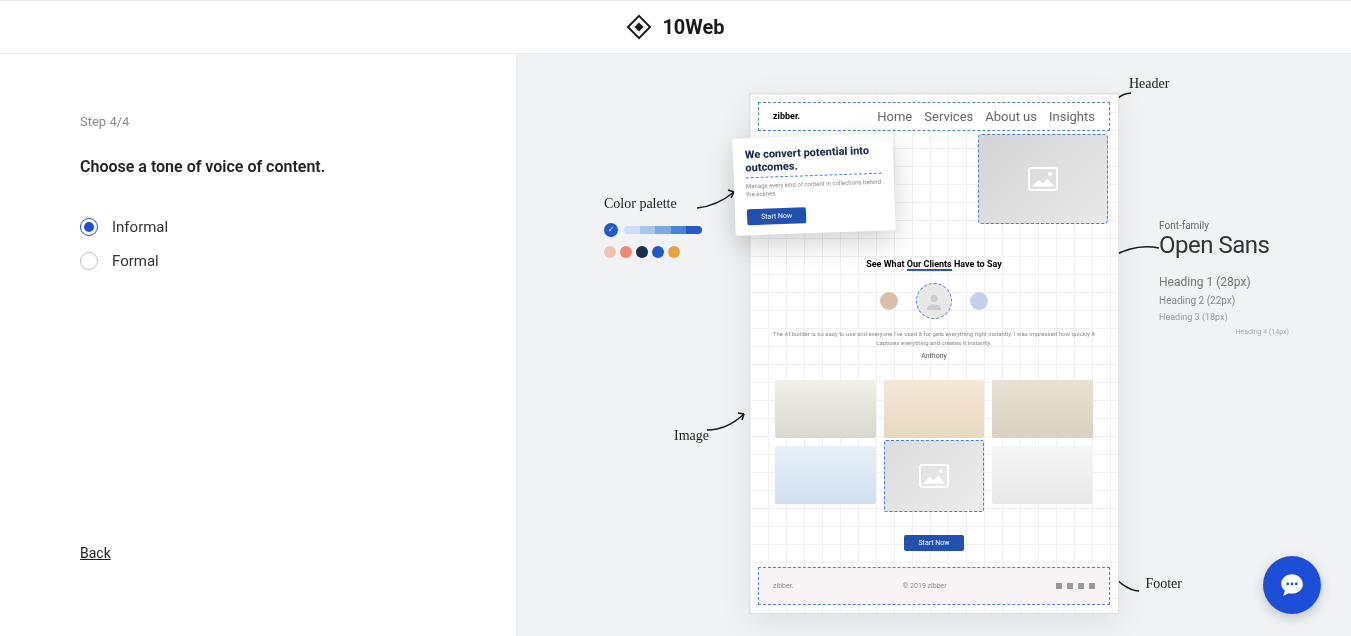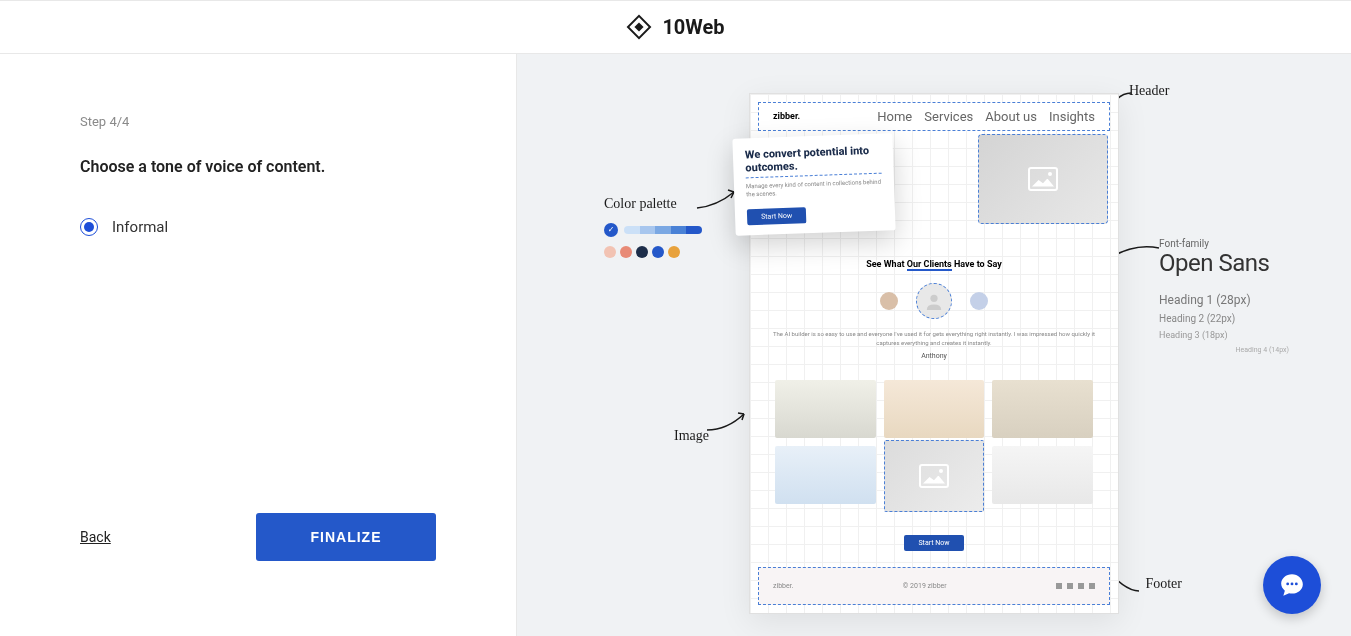--- a/index.html
+++ b/index.html
@@ -212,25 +212,25 @@
       padding: 10px 12px;
       transform: rotate(-2deg);
       z-index: 5;
     }
     .hero-card-title { font-size: 11px; font-weight: 800; color: #1a2b4a; line-height: 1.2; border-bottom: 1.5px dashed #4a7fd6; padding-bottom: 3px; margin-bottom:4px; }
     .hero-card-desc { font-size: 6px; color: #888; line-height: 1.3; margin-bottom: 6px;}
     .hero-card-btn { display: inline-block; background: #2050b0; color: #fff; font-size: 7px; padding: 4px 14px; border-radius: 2px; }
 
     
     .annot { position: absolute; font-family: 'Comic Sans MS', cursive; font-size: 14px; color: #1a1a1a; }
-    .annot-header { top: 15px; left: 555px; }
+    .annot-header { top: 8px; left: 555px; }
     .annot-color { top: 128px; left: 30px; }
     .annot-footer { bottom: 36px; right: 112px; }
     .annot-image { top: 360px; left: 100px; }
-    .annot-font { top: 170px; right: 5px; width: 130px; text-align: left; font-family: inherit;}
+    .annot-font { top: 152px; right: 5px; width: 130px; text-align: left; font-family: inherit;}
     .annot-font .lbl { font-size: 10px; color: #666; font-family: inherit;}
     .annot-font .big { font-size: 24px; font-weight: 400; color: #333; letter-spacing: -0.5px;}
     .annot-font .h1l { font-size: 12px; color: #777; margin-top: 16px;}
     .annot-font .h2l { font-size: 10px; color: #888; margin-top: 6px;}
     .annot-font .h3l { font-size: 9px; color: #999; margin-top: 6px;}
     .annot-font .h4l { font-size: 7px; color: #aaa; margin-top: 6px; text-align: right;}
 
     .arrow-svg { position: absolute; }
 
     .palette-row {
@@ -264,24 +264,27 @@
 
 <div class="main">
   <div class="left-panel">
     <div class="step-label">Step 4/4</div>
     <div class="question">Choose a tone of voice of content.</div>
     <div class="options">
       <div class="option">
         <div class="radio selected"></div>
         <span class="option-label">Informal</span>
       </div>
+      <div class="option">
+        <div class="radio"></div>
+        <span class="option-label">Formal</span>
+      </div>
     </div>
     <div class="footer-actions">
       <span class="back-link">Back</span>
-      <button class="finalize-btn">FINALIZE</button>
     </div>
   </div>
 
   <div class="right-panel">
     <div class="preview-container">
       <div class="preview-stage">
 
         <div class="annot annot-header">Header</div>
         <svg class="arrow-svg" style="top:20px; left:522px;" width="40" height="40">
             <path d="M35 5 Q 20 5 8 30" stroke="#1a1a1a" stroke-width="1.5" fill="none"></path>

